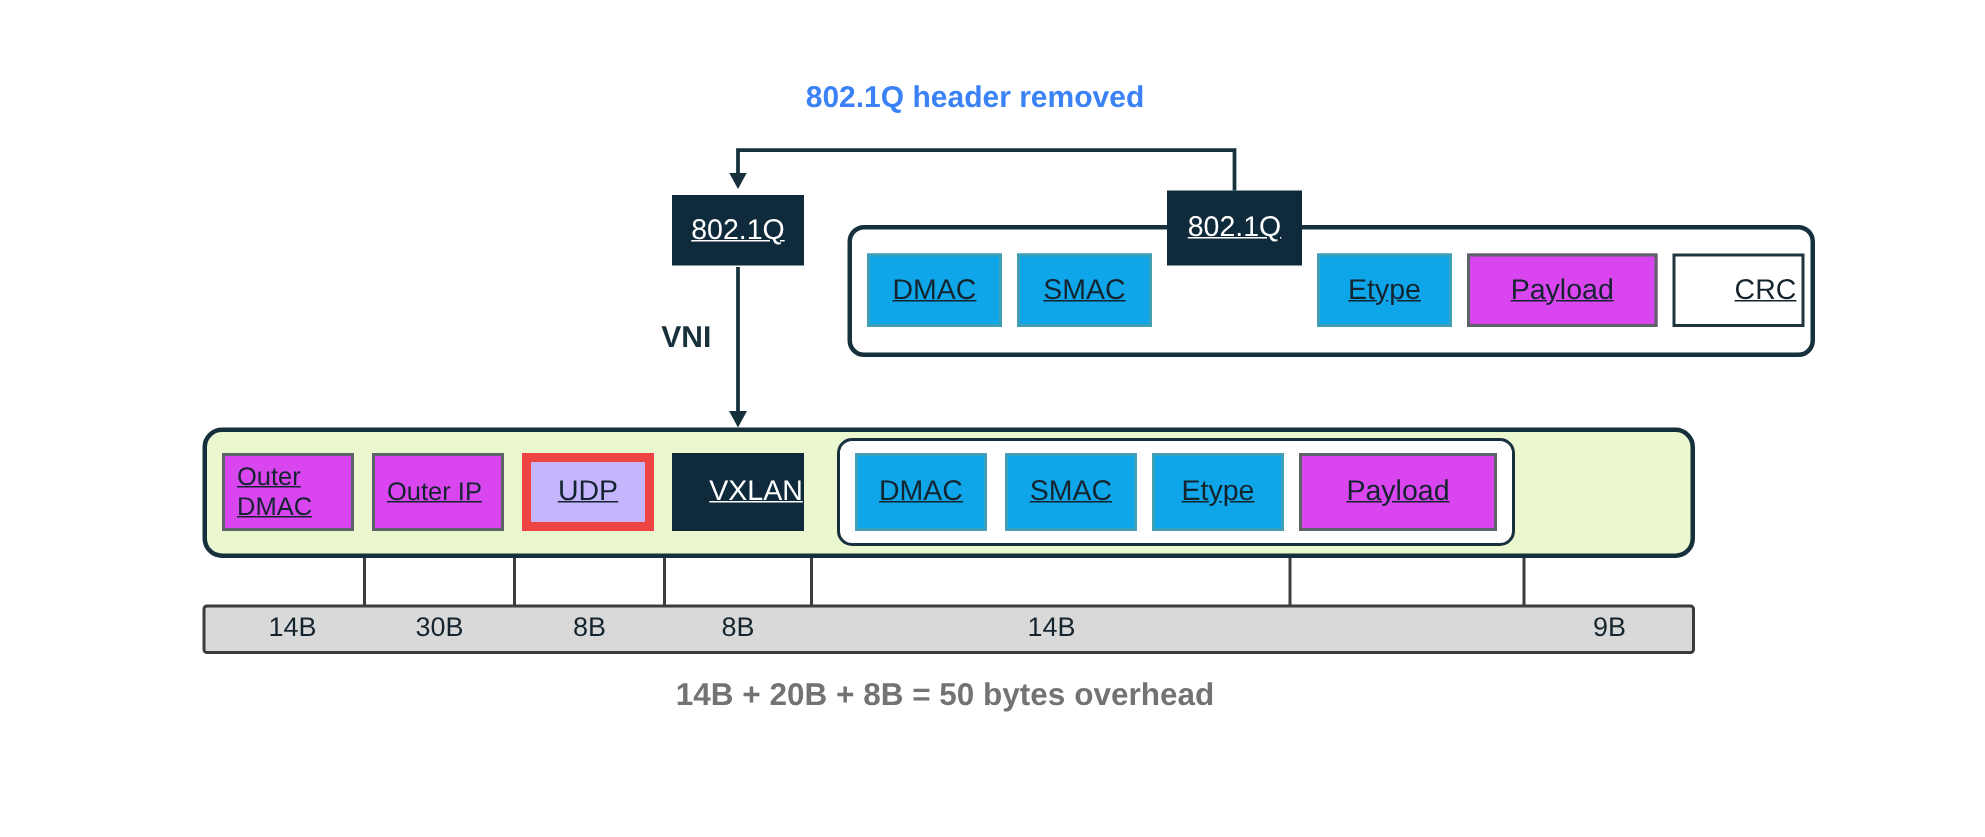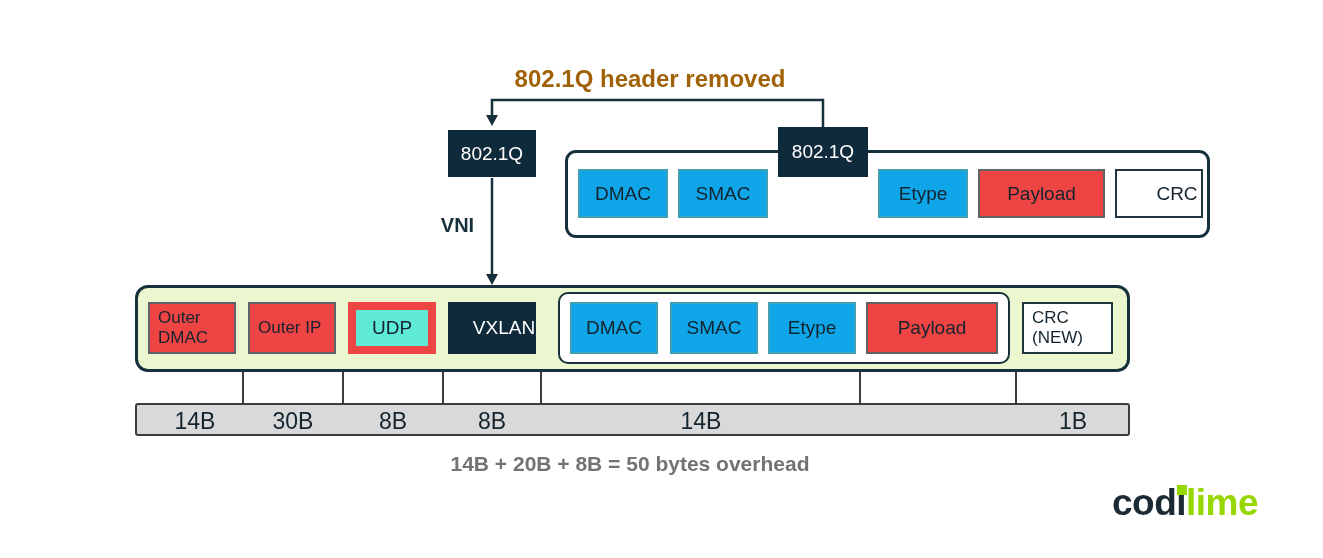--- a/index.html
+++ b/index.html
@@ -6,60 +6,60 @@
   .canvas{
     position:relative;
     width:1323px;height:558px;
     background:#ffffff;
     font-family:"Liberation Sans", sans-serif;
     color:#14242e;
     overflow:hidden;
   }
   .title{
     position:absolute;left:400px;top:54px;width:500px;
-    text-align:center;font-size:24px;font-weight:bold;color:#a16207;margin-top:11px;
+    text-align:center;font-size:20px;font-weight:bold;color:#3b82f6;
   }
   .overlay{position:absolute;left:0;top:0;pointer-events:none;}
   .arrow{fill:none;stroke:#16303c;stroke-width:2.5px;}
   .tick{stroke:#3d3d3d;stroke-width:2px;}
   .frame{
     position:absolute;box-sizing:border-box;
     border:3px solid #16303c;border-radius:11px;background:#ffffff;
   }
   .frame.lower{background:#eaf7cf;border-radius:13px;}
   .frame.inner{border-width:2.5px;border-radius:10px;background:#ffffff;}
   .box{
     position:absolute;box-sizing:border-box;
     display:flex;align-items:center;justify-content:center;
-    font-size:19px;color:#14242e;text-align:center;
+    font-size:19px;color:#14242e;text-align:center;text-decoration:underline;
   }
   .navy{background:#0f2a3a;color:#ffffff;}
   .blue{background:#0ea5e9;border:2px solid #3f9fb5;}
-  .grayb{background:#ef4444;border:2px solid #5c6468;}
-  .greenb{background:#5eead4;border:8px solid #ef4444;}
+  .grayb{background:#d946ef;border:2px solid #5c6468;}
+  .greenb{background:#c4b5fd;border:6px solid #ef4444;}
   .whiteb{background:#ffffff;border:2px solid #20343f;padding-left:36px;}
   .two-line{
     font-size:17px;line-height:1.15;
     justify-content:flex-start;text-align:left;padding-left:8px;
   }
   .vni{
     position:absolute;left:430px;top:214px;width:55px;
     text-align:center;font-size:20px;font-weight:bold;color:#16303c;
   }
   .subtitle{
     position:absolute;left:637px;top:250px;width:300px;
     text-align:center;font-size:20px;font-weight:bold;color:#16303c;
   }
   .ruler{
     position:absolute;left:135px;top:403px;width:995px;height:33px;
     box-sizing:border-box;background:#d9d9d9;border:2px solid #3c3c3c;border-radius:3px;
   }
   .rlabel{
     position:absolute;top:408px;width:80px;
-    text-align:center;font-size:23px;color:#14242e;
+    text-align:center;font-size:18px;color:#14242e;
   }
   .overhead{
     position:absolute;left:315px;top:452px;width:630px;
     text-align:center;font-size:21px;font-weight:bold;color:#737373;
   }
   .logo{
     position:absolute;left:1112px;top:482px;height:48px;
     font-size:37px;font-weight:bold;letter-spacing:-0.5px;white-space:nowrap;
   }
   .logo .dark{color:#1b2a33;}
@@ -113,30 +113,25 @@
   <div class="box grayb two-line" style="left:148px;top:302px;width:88px;height:52px;">Outer DMAC</div>
   <div class="box greenb" style="left:348px;top:302px;width:88px;height:52px;">UDP</div>
   <div class="box navy" style="left:448px;top:302px;width:88px;height:52px;padding-left:24px;">VXLAN</div>
 
   <div class="frame inner" style="left:558px;top:292px;width:452px;height:72px;"></div>
   <div class="box blue" style="left:570px;top:302px;width:88px;height:52px;">DMAC</div>
   <div class="box blue" style="left:670px;top:302px;width:88px;height:52px;">SMAC</div>
   <div class="box blue" style="left:768px;top:302px;width:88px;height:52px;">Etype</div>
   <div class="box grayb" style="left:866px;top:302px;width:132px;height:52px;">Payload</div>
 
-  <div class="box whiteb two-line" style="left:1022px;top:302px;width:91px;height:52px;">CRC (NEW)</div>
 
   <div class="ruler"></div>
   <span class="rlabel" style="left:155px;">14B</span>
   <span class="rlabel" style="left:253px;">30B</span>
   <span class="rlabel" style="left:353px;">8B</span>
   <span class="rlabel" style="left:452px;">8B</span>
   <span class="rlabel" style="left:661px;">14B</span>
-  <span class="rlabel" style="left:1033px;">1B</span>
+  <span class="rlabel" style="left:1033px;">9B</span>
 
   <div class="overhead">14B + 20B + 8B = 50 bytes overhead</div>
 
-  <div class="logo">
-    <span class="dark">codi</span><span class="green">lime</span>
-    <span class="dot"></span>
-  </div>
 
 </div>
 
 </body></html>

